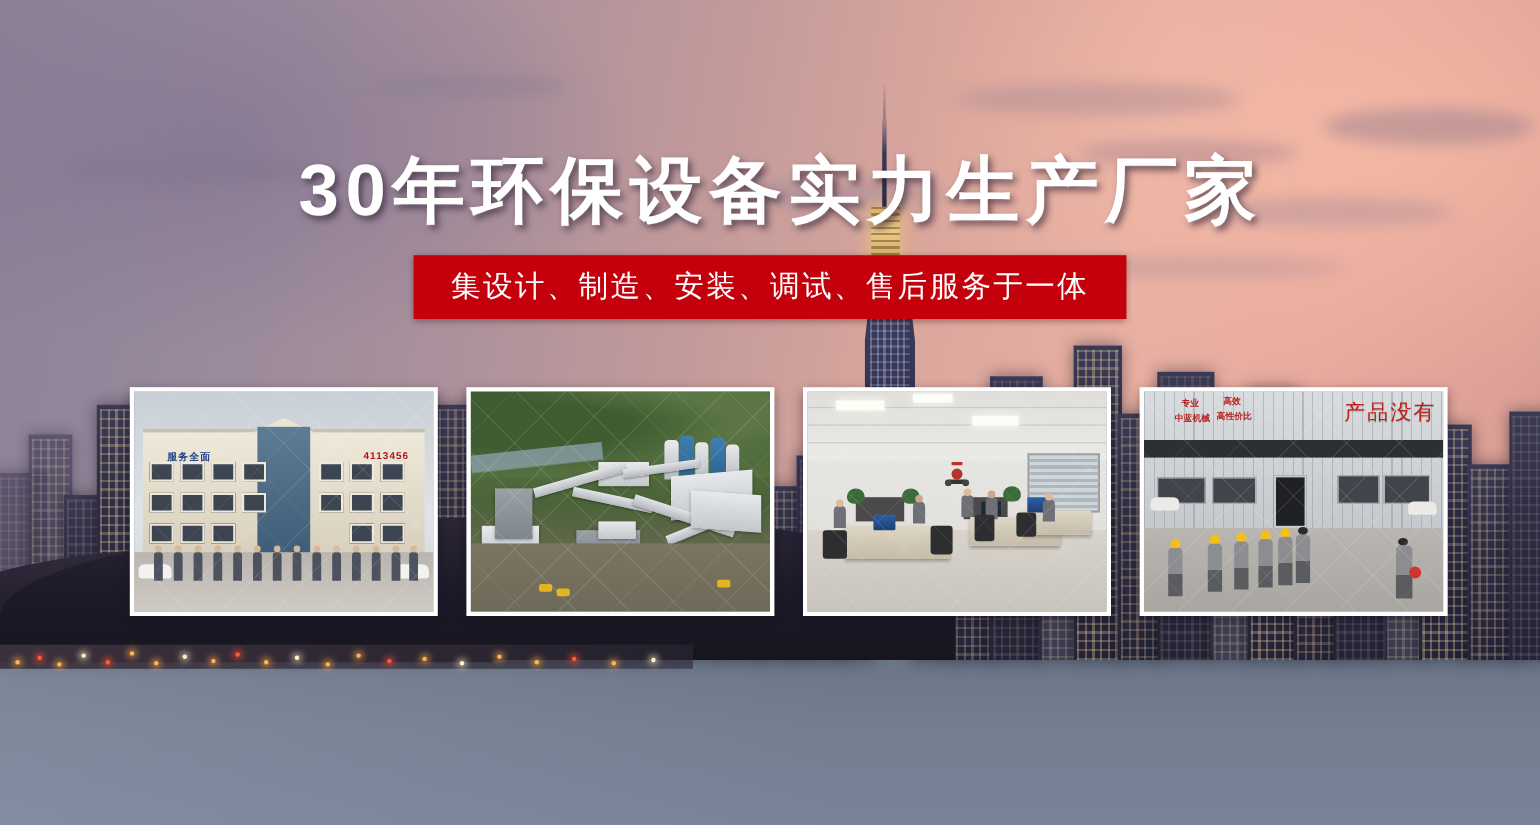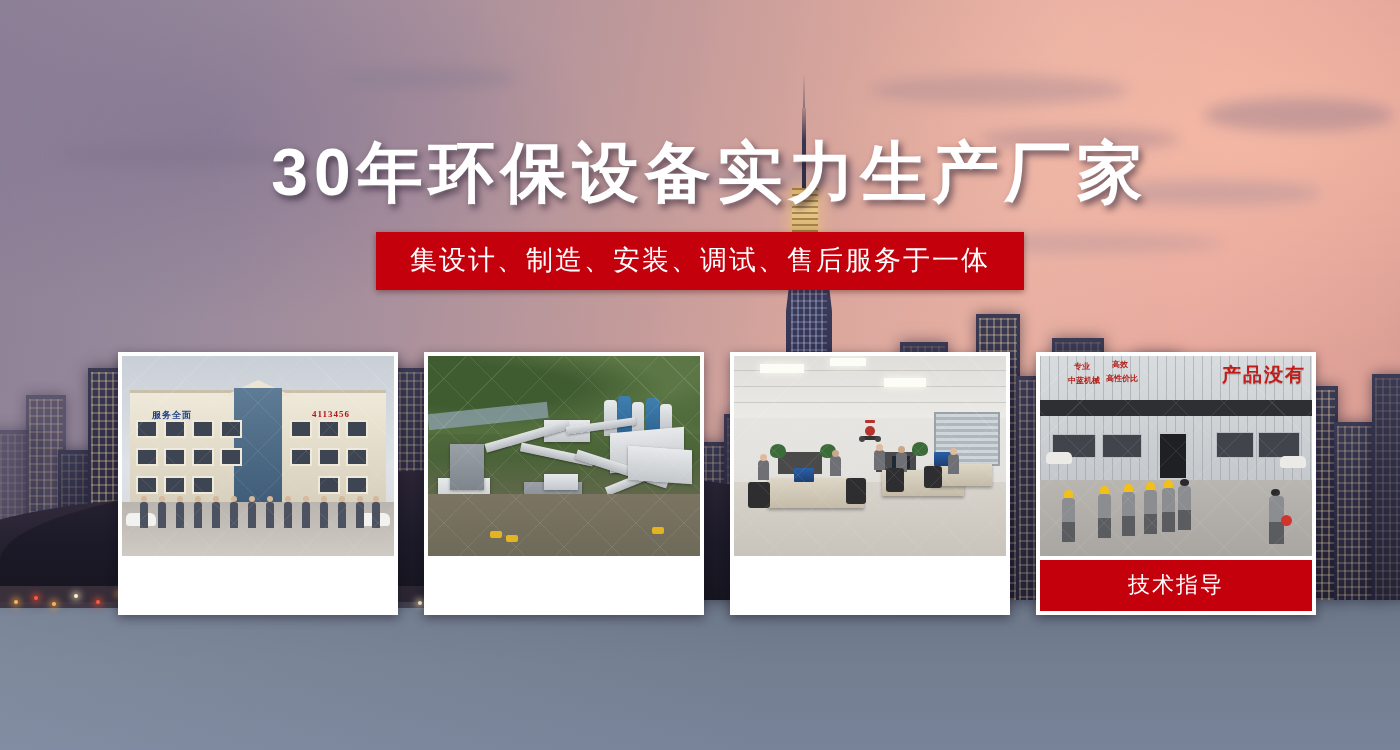--- a/index.html
+++ b/index.html
@@ -188,21 +188,21 @@
   }
   .p1-ped{
     position:absolute;left:50%;transform:translateX(-50%);top:24px;
     width:0;height:0;border-left:34px solid transparent;border-right:34px solid transparent;
     border-bottom:16px solid #ece5d4;
   }
   .p1-sign{
     position:absolute;left:22px;top:16px;color:#1d3f86;font-size:9px;font-weight:bold;letter-spacing:1px;
   }
   .p1-tel{
-    position:absolute;right:36px;top:16px;color:#b3131b;font-size:9px;font-weight:bold;letter-spacing:1px;font-family:Liberation Serif, serif;
+    position:absolute;right:14px;top:16px;color:#b3131b;font-size:9px;font-weight:bold;letter-spacing:1px;
   }
   .p1-ground{position:absolute;left:0;right:0;bottom:0;height:54px;background:linear-gradient(180deg,#b9b4ad,#cfcac3);}
   .p1-people{position:absolute;left:14px;right:14px;bottom:28px;height:34px;}
   .p1-people i{position:absolute;bottom:0;width:8px;height:26px;background:#4d5260;border-radius:3px 3px 0 0;}
   .p1-people i::before{content:"";position:absolute;left:1px;top:-6px;width:6px;height:6px;border-radius:50%;background:#d6b79a;}
   .p1-car{position:absolute;bottom:30px;width:30px;height:13px;background:#f2f2f0;border-radius:5px 6px 3px 3px;}
   .p1-car.l{left:4px;}.p1-car.r{right:4px;}
 
   
   .p2-green{position:absolute;inset:0;background:linear-gradient(180deg,#4e6b3c 0%,#55703f 28%,#4a6338 50%,#6a6a52 78%,#7d7461 100%);}
@@ -235,21 +235,21 @@
   .p3-per.dk::before{background:#caa88c;}
   .p3-mon{position:absolute;background:#1f2933;border-radius:1px;}
   .p3-mon.on{background:linear-gradient(180deg,#2a5fa8,#1d3f73);}
   .p3-plant{position:absolute;width:16px;height:14px;border-radius:50% 50% 40% 40%;background:#3c6b3a;}
 
   
   .p4-sky{position:absolute;inset:0;background:linear-gradient(180deg,#c6ccd2,#d6dade);}
   .p4-fact{position:absolute;left:0;right:0;top:0;height:128px;background:linear-gradient(180deg,#d9dcdf 0%,#cfd3d6 48%,#c4c8cc 100%);}
   .p4-fact::after{content:"";position:absolute;inset:0;background:repeating-linear-gradient(90deg,rgba(150,156,162,.55) 0 1px,rgba(0,0,0,0) 1px 9px);}
   .p4-band{position:absolute;left:0;right:0;top:44px;height:16px;background:#2d2f33;}
-  .p4-slogan{position:absolute;right:6px;top:6px;color:#c41b16;font-size:19px;font-weight:bold;letter-spacing:2px;text-shadow:0 1px 1px rgba(0,0,0,.25);}
+  .p4-slogan{position:absolute;right:6px;top:6px;color:#c41b16;font-size:19px;font-weight:normal;letter-spacing:2px;text-shadow:0 1px 1px rgba(0,0,0,.25);}
   .p4-sm{position:absolute;color:#b5201a;font-size:8px;font-weight:bold;line-height:1.15;}
   .p4-door{position:absolute;left:118px;top:76px;width:26px;height:44px;background:#1f2024;border:2px solid #c8ccd0;}
   .p4-win{position:absolute;background:#41454b;border:1px solid #b9bec3;}
   .p4-ground{position:absolute;left:0;right:0;bottom:0;height:76px;background:linear-gradient(180deg,#b9b6b1,#a9a6a1);}
   .p4-w{position:absolute;bottom:14px;width:13px;height:44px;background:linear-gradient(180deg,#8b8d90 0 55%,#5a5c60 55%);border-radius:4px 4px 0 0;}
   .p4-w::before{content:"";position:absolute;left:2px;top:-8px;width:9px;height:8px;border-radius:5px 5px 2px 2px;background:#f2c017;}
   .p4-w.nohat::before{background:#2a2a2c;border-radius:50%;height:7px;top:-7px;}
   .p4-ball{position:absolute;width:11px;height:11px;border-radius:50%;background:#d0342c;}
   .p4-car{position:absolute;width:26px;height:12px;background:#eceae6;border-radius:5px 5px 3px 3px;}
 </style>
@@ -504,17 +504,16 @@
         <div class="p4-w" style="left:22px;"></div>
         <div class="p4-w" style="left:58px;bottom:18px;"></div>
         <div class="p4-w" style="left:82px;bottom:20px;"></div>
         <div class="p4-w" style="left:104px;bottom:22px;"></div>
         <div class="p4-w" style="left:122px;bottom:24px;"></div>
         <div class="p4-w nohat" style="left:138px;bottom:26px;"></div>
         <div class="p4-w nohat" style="right:28px;bottom:12px;width:15px;height:48px;"></div>
         <div class="p4-ball" style="right:20px;bottom:30px;"></div>
         <div class="wm"></div>
       </div>
-      <div class="cap">技术指导</div>
     </div>
 
   </div>
 </div>
 
 </body></html>

